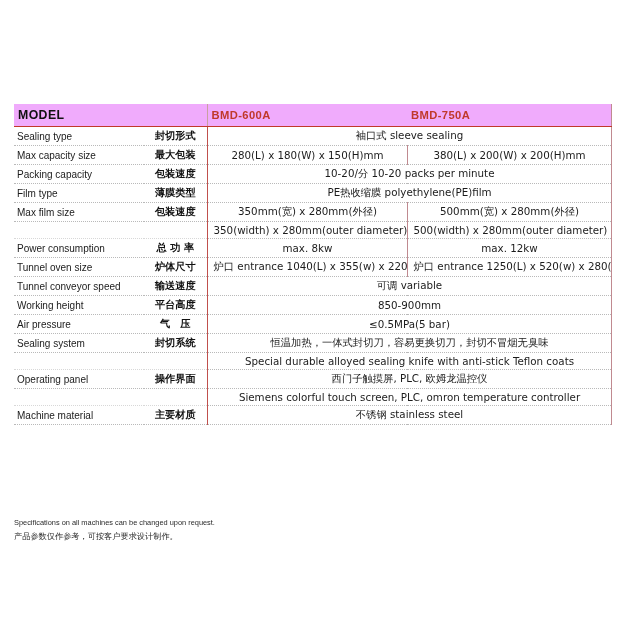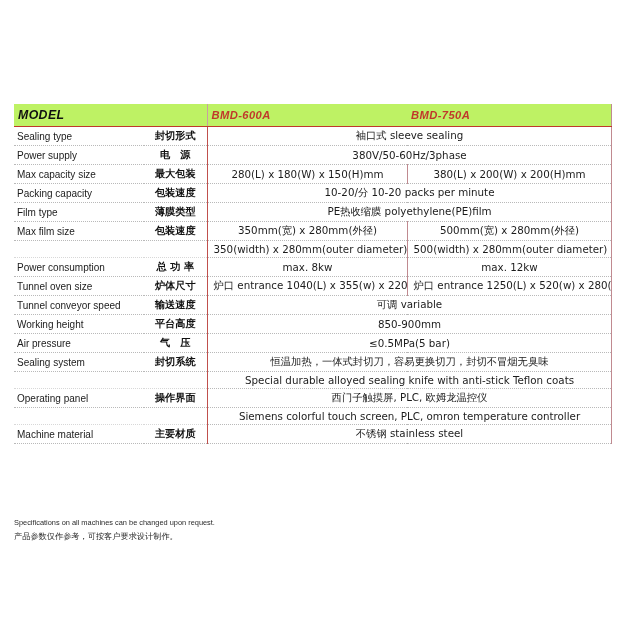--- a/index.html
+++ b/index.html
@@ -30,26 +30,25 @@
     font-size: 10.3px;
   }
 
   table.spec col.c-en   { width: 130px; }
   table.spec col.c-cn   { width: 63px;  }
   table.spec col.c-v1   { width: 200px; }
   table.spec col.c-v2   { width: 204px; }
 
   
   tr.head-row td {
-    background: #bef264;
+    background: #f0abfc;
     border-bottom: 1.4px solid #c0392b;
     padding: 4px 4px 4px 4px;
     height: 19px;
     vertical-align: middle;
-    font-style: italic;
   }
   tr.head-row td.model-cell {
     font-weight: bold;
     font-size: 12.3px;
     letter-spacing: 0.4px;
     color: #111;
   }
   tr.head-row td.model-name {
     font-weight: bold;
     font-size: 11.2px;
@@ -139,25 +138,20 @@
         <td class="model-name v2 last">BMD-750A</td>
       </tr>
     </thead>
     <tbody id="spec-body">
         <tr>
           <td class="en">Sealing type</td>
           <td class="cn cjk">封切形式</td>
           <td class="val cjk span2" colspan="2">袖口式 sleeve sealing</td>
         </tr>
         <tr>
-          <td class="en">Power supply</td>
-          <td class="cn cjk">电　源</td>
-          <td class="val cjk span2" colspan="2">380V/50-60Hz/3phase</td>
-        </tr>
-        <tr>
           <td class="en">Max capacity size</td>
           <td class="cn cjk">最大包装</td>
           <td class="val cjk">280(L) x 180(W) x 150(H)mm</td>
           <td class="val cjk">380(L) x 200(W) x 200(H)mm</td>
         </tr>
         <tr>
           <td class="en">Packing capacity</td>
           <td class="cn cjk">包装速度</td>
           <td class="val cjk span2" colspan="2">10-20/分 10-20 packs per minute</td>
         </tr>

